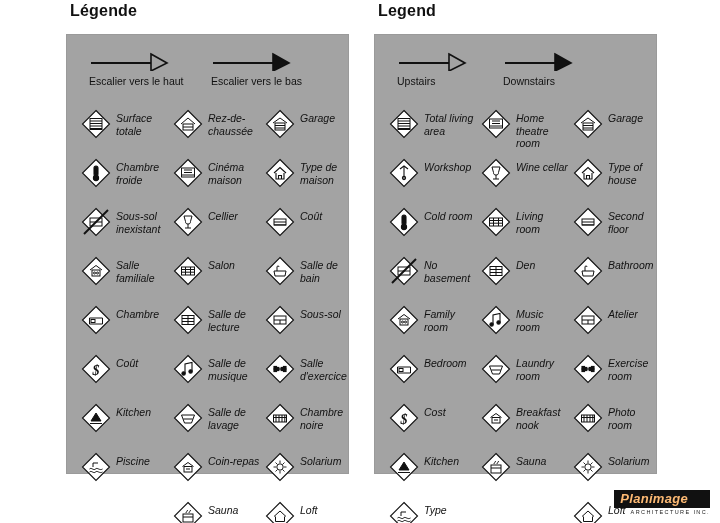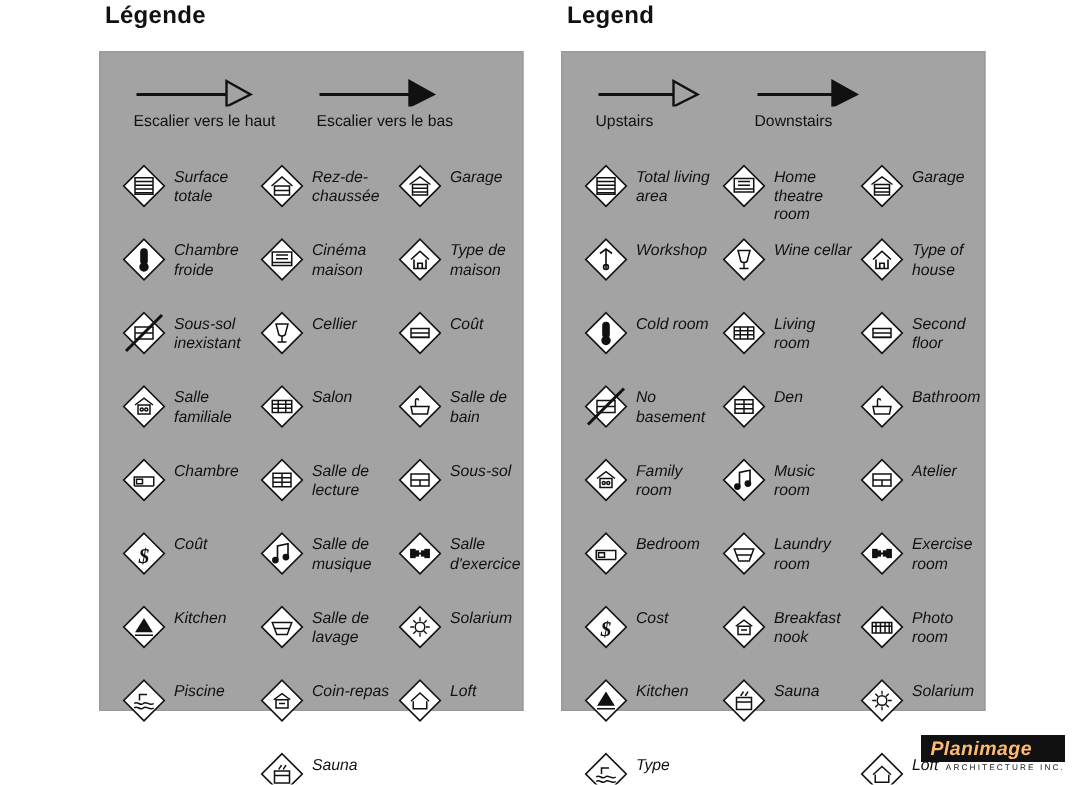--- a/index.html
+++ b/index.html
@@ -466,20 +466,36 @@
               </g>
             </svg>
           </div>
           <div class="lbl">Salle d'exercice</div>
         </div>
         <div class="entry">
           <div class="sym">
             <svg width="30" height="30" viewBox="0 0 30 30">
               <path d="M15 1.5 L28.5 15 L15 28.5 L1.5 15 Z" fill="#fff" stroke="#111" stroke-width="1.1"></path>
               <g stroke="#111" stroke-width="1" fill="none">
+                <rect x="8.5" y="12" width="13" height="7"></rect>
+                <line x1="8.5" y1="14.5" x2="21.5" y2="14.5"></line>
+                <line x1="11" y1="12" x2="11" y2="19"></line>
+                <line x1="14" y1="12" x2="14" y2="19"></line>
+                <line x1="17" y1="12" x2="17" y2="19"></line>
+                <line x1="19.8" y1="12" x2="19.8" y2="19"></line>
+              </g>
+            </svg>
+          </div>
+          <div class="lbl">Chambre noire</div>
+        </div>
+        <div class="entry">
+          <div class="sym">
+            <svg width="30" height="30" viewBox="0 0 30 30">
+              <path d="M15 1.5 L28.5 15 L15 28.5 L1.5 15 Z" fill="#fff" stroke="#111" stroke-width="1.1"></path>
+              <g stroke="#111" stroke-width="1" fill="none">
                 <circle cx="15" cy="15" r="3.2"></circle>
                 <g stroke-width="0.9">
                   <line x1="15" y1="8.5" x2="15" y2="11"></line>
                   <line x1="15" y1="19" x2="15" y2="21.5"></line>
                   <line x1="8.5" y1="15" x2="11" y2="15"></line>
                   <line x1="19" y1="15" x2="21.5" y2="15"></line>
                   <line x1="10.5" y1="10.5" x2="12.4" y2="12.4"></line>
                   <line x1="17.6" y1="17.6" x2="19.5" y2="19.5"></line>
                   <line x1="19.5" y1="10.5" x2="17.6" y2="12.4"></line>
                   <line x1="12.4" y1="17.6" x2="10.5" y2="19.5"></line>

